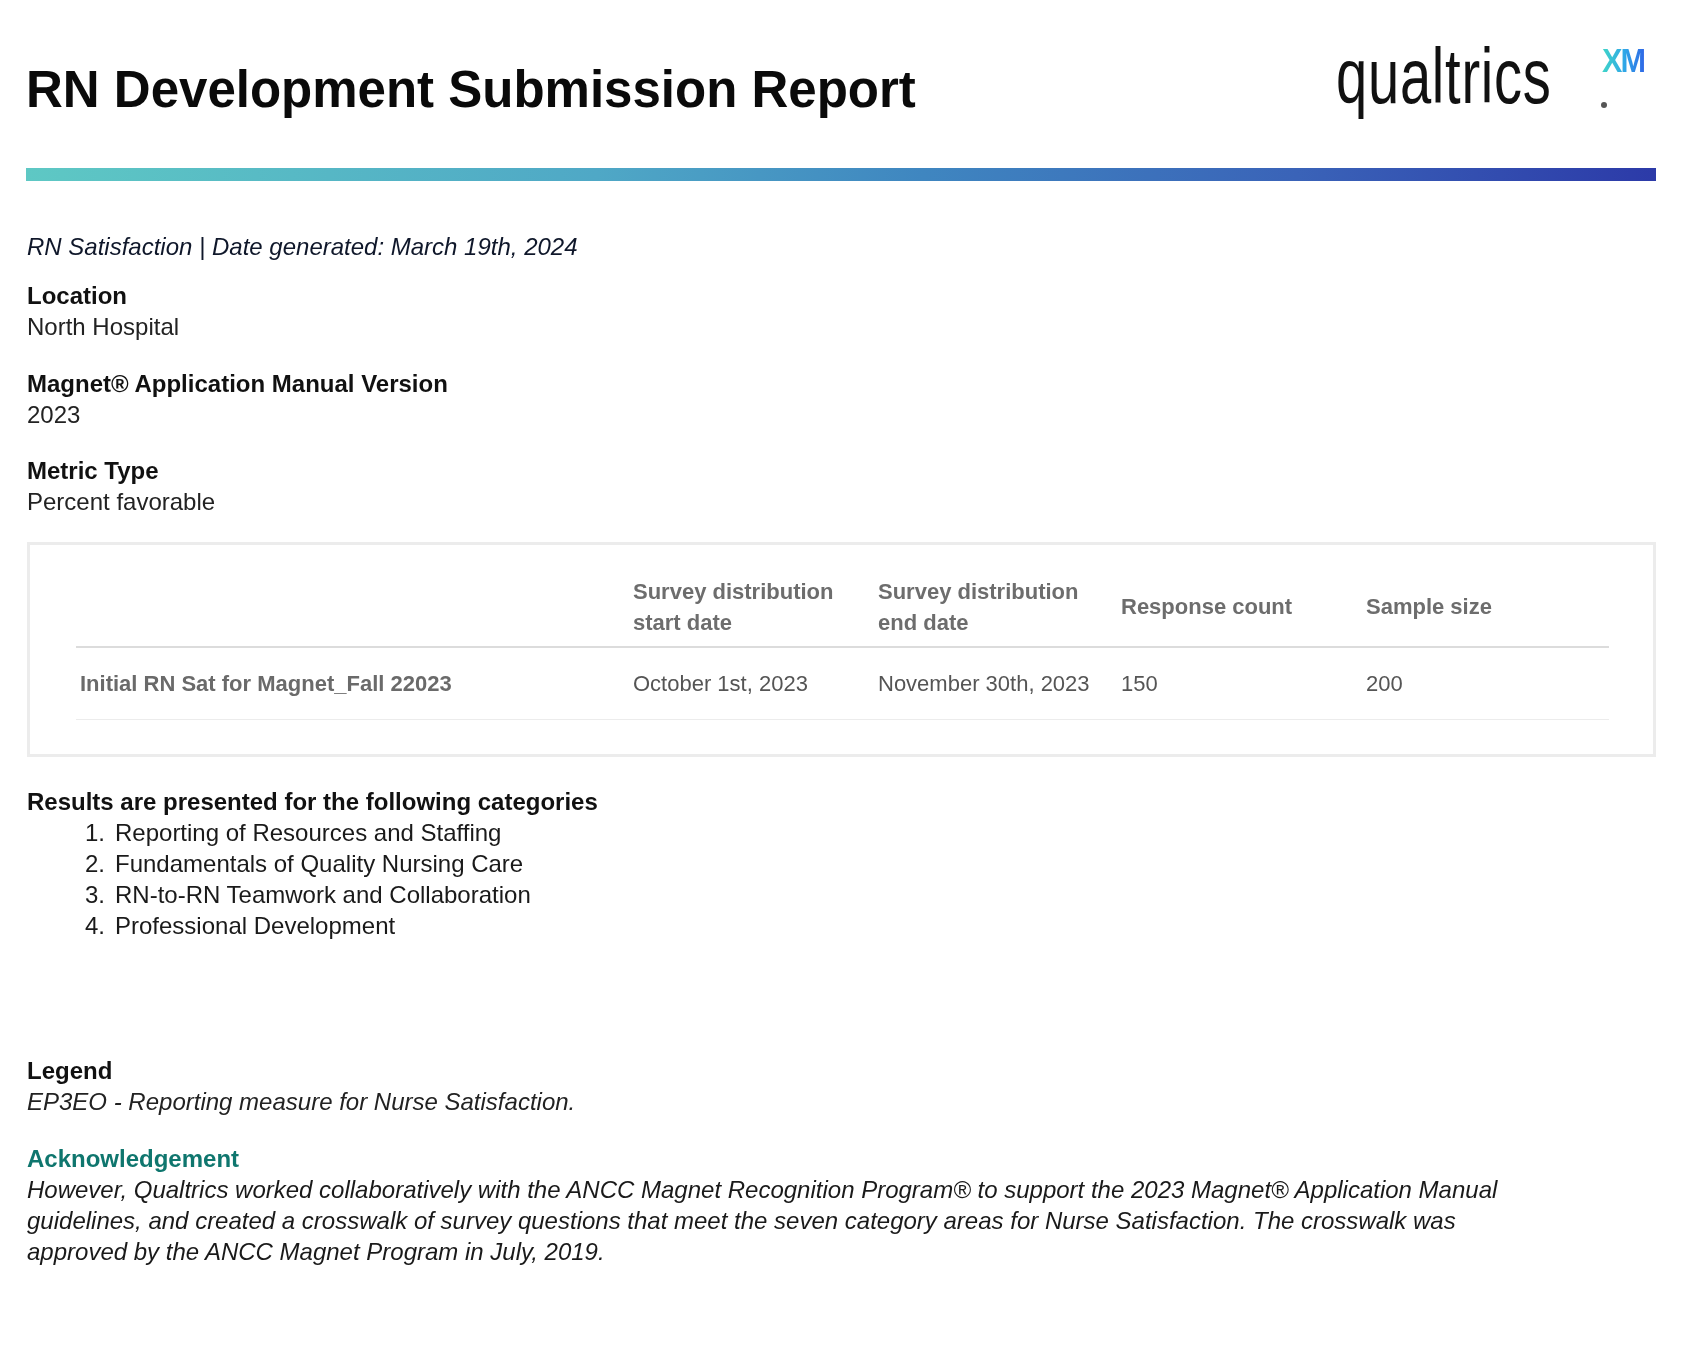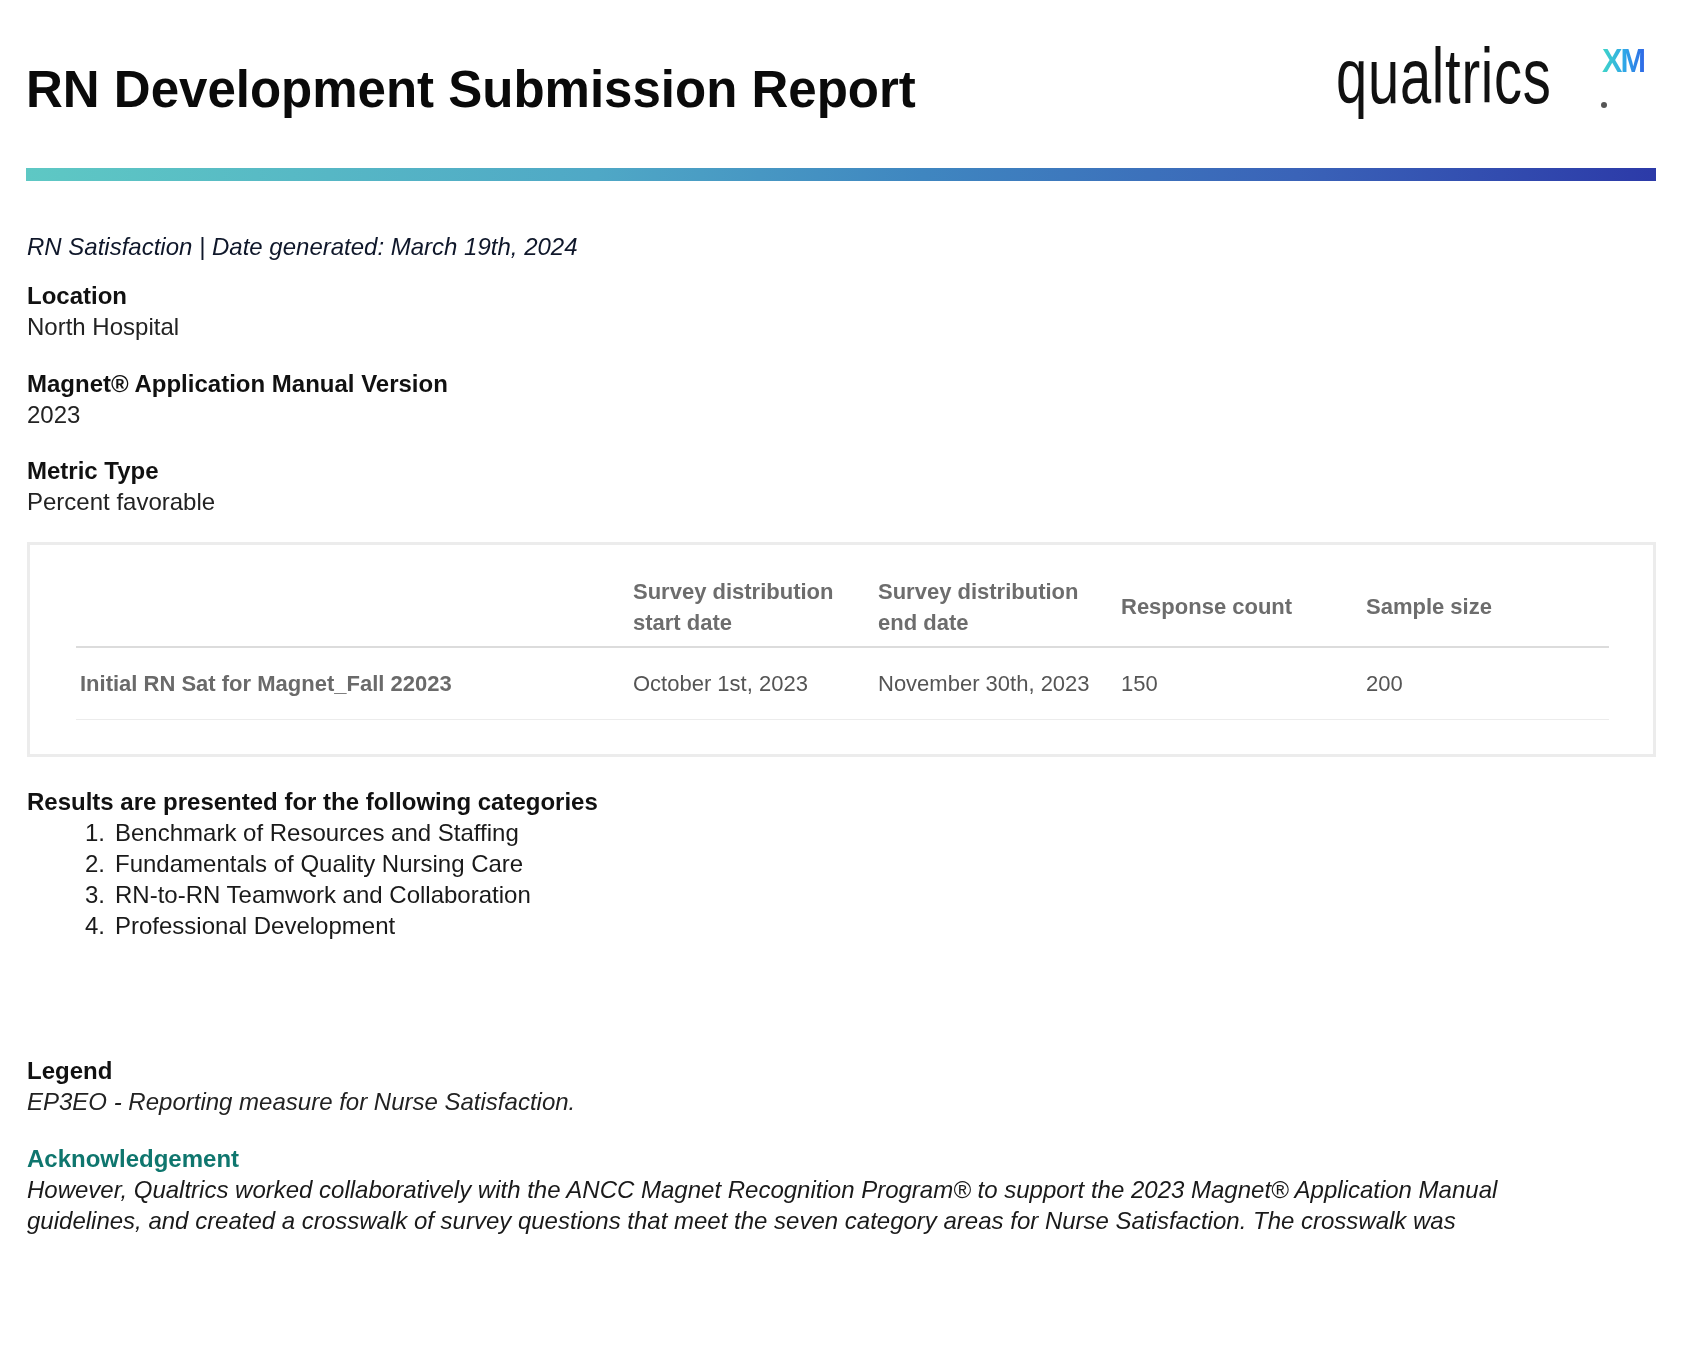--- a/index.html
+++ b/index.html
@@ -142,21 +142,21 @@
         </tr>
       </tbody>
     </table>
   </div>
 
   <div class="categories">
     <span class="label">Results are presented for the following categories</span>
     <ol>
       <li>
         <span class="num">1.</span>
-        <span>Benchmark of Resources and Staffing</span>
+        <span>Reporting of Resources and Staffing</span>
       </li>
       <li>
         <span class="num">2.</span>
         <span>Fundamentals of Quality Nursing Care</span>
       </li>
       <li>
         <span class="num">3.</span>
         <span>RN-to-RN Teamwork and Collaboration</span>
       </li>
       <li>
@@ -169,15 +169,16 @@
 
   <div class="field" style="top:1055px;">
     <span class="label">Legend</span>
     <span class="value italic">EP3EO - Reporting measure for Nurse Satisfaction.</span>
   </div>
 
   <div class="ack">
     <span class="label">Acknowledgement</span>
     <span class="value">However, Qualtrics worked collaboratively with the ANCC Magnet Recognition Program® to support the 2023 Magnet® Application Manual</span>
     <span class="value">guidelines, and created a crosswalk of survey questions that meet the seven category areas for Nurse Satisfaction. The crosswalk was</span>
+    <span class="value">approved by the ANCC Magnet Program in July, 2019.</span>
   </div>
 
 </div>
 
 </body></html>

